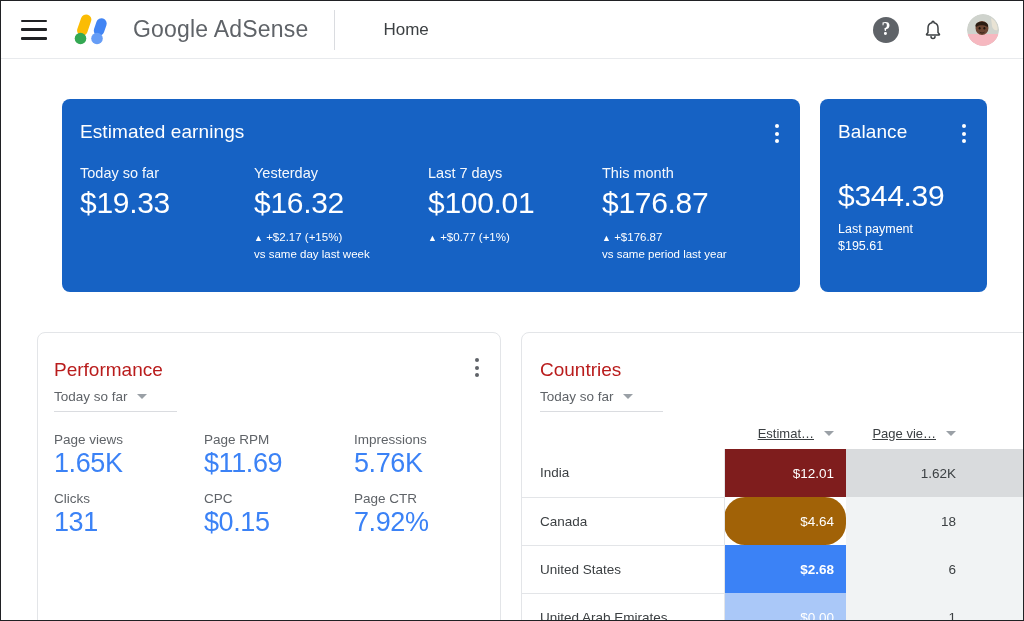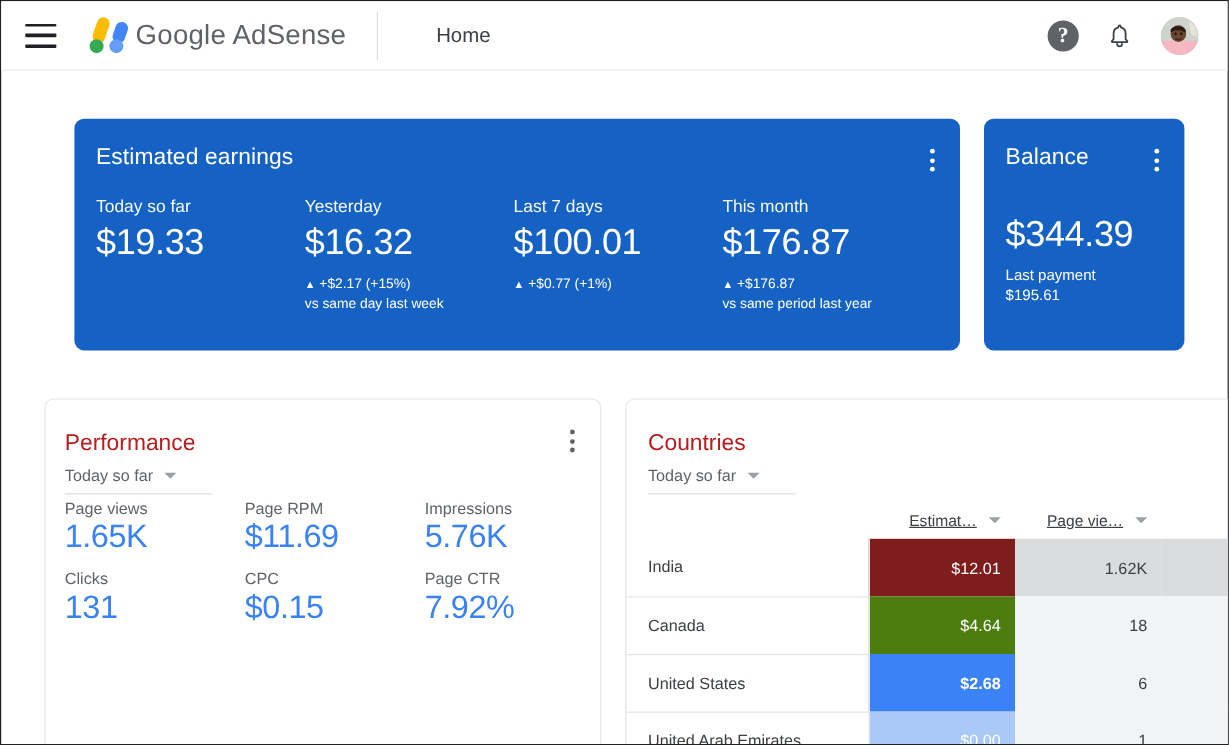--- a/index.html
+++ b/index.html
@@ -51,21 +51,21 @@
     flex: 0 0 auto;
   }
   .adsense-logo {
     width: 44px;
     height: 34px;
     flex: 0 0 auto;
   }
   .brand-name {
     font-size: 23px;
     color: #5f6368;
-    margin-left: 0;
+    margin-left: 20px;
     letter-spacing: .2px;
     white-space: nowrap;
     text-align: center;
   }
   .vdivider {
     width: 1px;
     height: 40px;
     background: #dadce0;
     margin: 0 0 0 26px;
     flex: 0 0 auto;
@@ -231,21 +231,21 @@
   }
   .card-countries .dd-wrap { padding-left: 18px; }
   .caret {
     width: 0; height: 0;
     border-left: 5px solid transparent;
     border-right: 5px solid transparent;
     border-top: 5px solid #9aa0a6;
   }
 
   .metrics {
-    margin-top: 4px;
+    margin-top: 20px;
     display: grid;
     grid-template-columns: 150px 150px 1fr;
     row-gap: 12px;
   }
   .metric-label {
     font-size: 13.5px;
     color: #5f6368;
     margin-bottom: 1px;
   }
   .metric-value {
@@ -502,21 +502,21 @@
           </thead>
           <tbody>
             <tr class="r0">
               <td class="country">India</td>
               <td class="heat" style="background: #7f1d1d;">$12.01</td>
               <td class="plain">1.62K</td>
               <td class="plain">124</td>
             </tr>
             <tr class="r1">
               <td class="country">Canada</td>
-              <td class="heat" style="background: #4d7c0f;">$4.64</td>
+              <td class="heat" style="background: #a16207; border-radius: 21px;">$4.64</td>
               <td class="plain">18</td>
               <td class="plain">4</td>
             </tr>
             <tr class="r2">
               <td class="country">United States</td>
               <td class="heat" style="background: #3b82f6; font-weight: bold;">$2.68</td>
               <td class="plain">6</td>
               <td class="plain">3</td>
             </tr>
             <tr class="r3">

